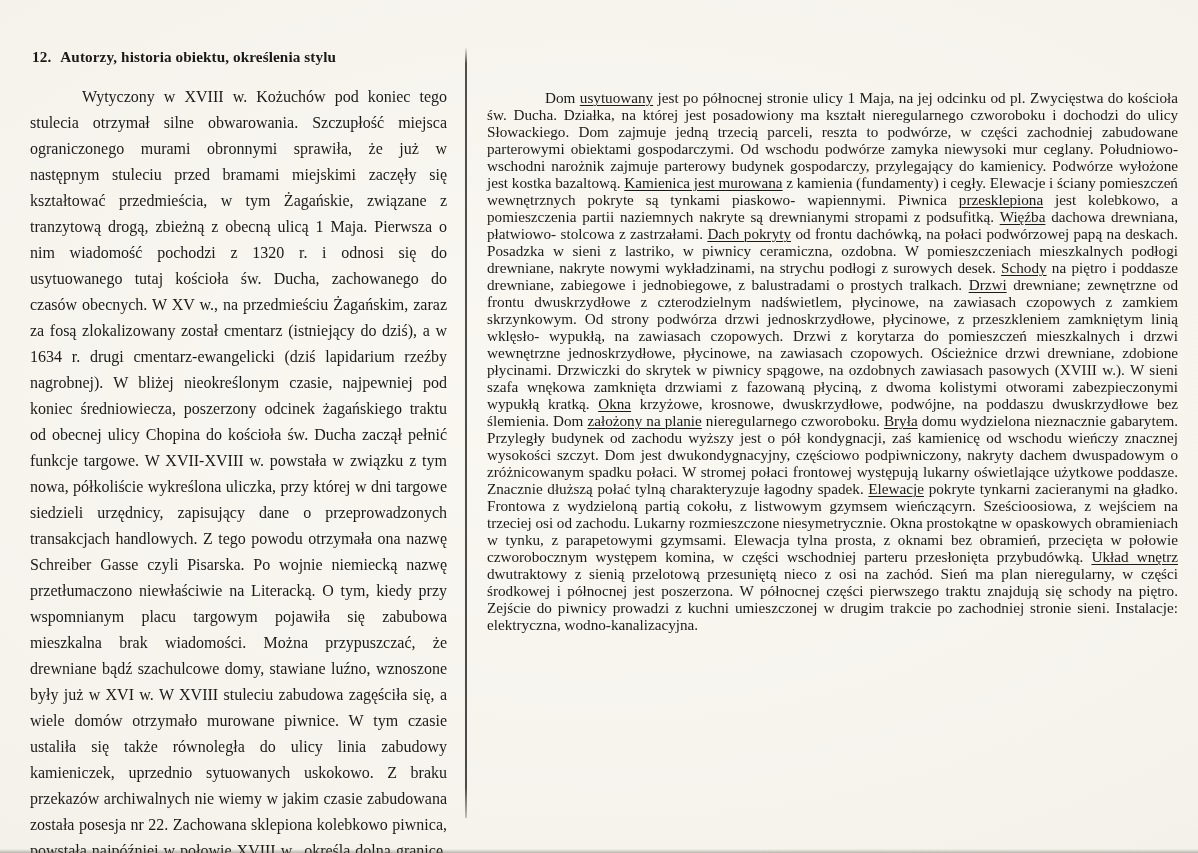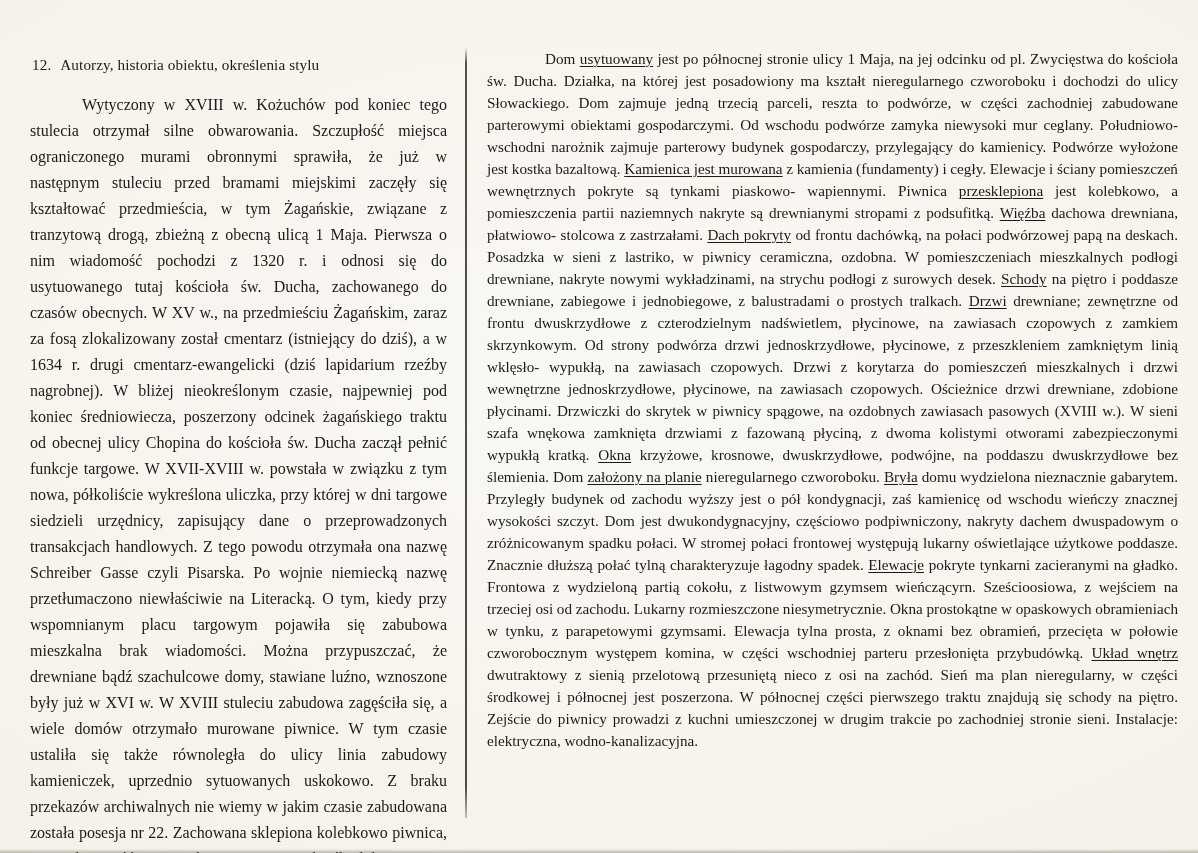--- a/index.html
+++ b/index.html
@@ -62,24 +62,24 @@
     width: 2px;
     height: 770px;
     background: linear-gradient(to bottom,
         rgba(40,38,34,0.05) 0%,
         rgba(40,38,34,0.80) 2%,
         rgba(40,38,34,0.82) 96%,
         rgba(40,38,34,0.25) 100%);
   }
 
   .section-heading {
-    font-weight: normal;
+    font-weight: bold;
     font-size: 15.2px;
     line-height: 1.2;
-    margin: 8px 0 18px 0;
+    margin: 0 0 18px 0;
     letter-spacing: 0.1px;
     white-space: nowrap;
   }
   .column.left .section-heading {
     margin-left: 2px;
   }
   .column.right .section-heading {
     font-size: 14.6px;
     margin-left: 4px;
   }
@@ -95,23 +95,24 @@
     hyphens: manual;
     -webkit-hyphens: manual;
   }
   .column.left .body-text {
     font-size: 16.0px;
     line-height: 26.0px;
     word-spacing: 0.4px;
   }
   .column.right .body-text {
     font-size: 15.2px;
-    line-height: 22px;
+    line-height: 17px;
     text-indent: 58px;
     word-spacing: -0.1px;
+    margin-top: 41px;
   }
 
   .body-text u {
     text-decoration: underline;
     text-underline-offset: 2px;
     text-decoration-thickness: from-font;
   }
 
   
   #sheet { filter: blur(0.14px); }

